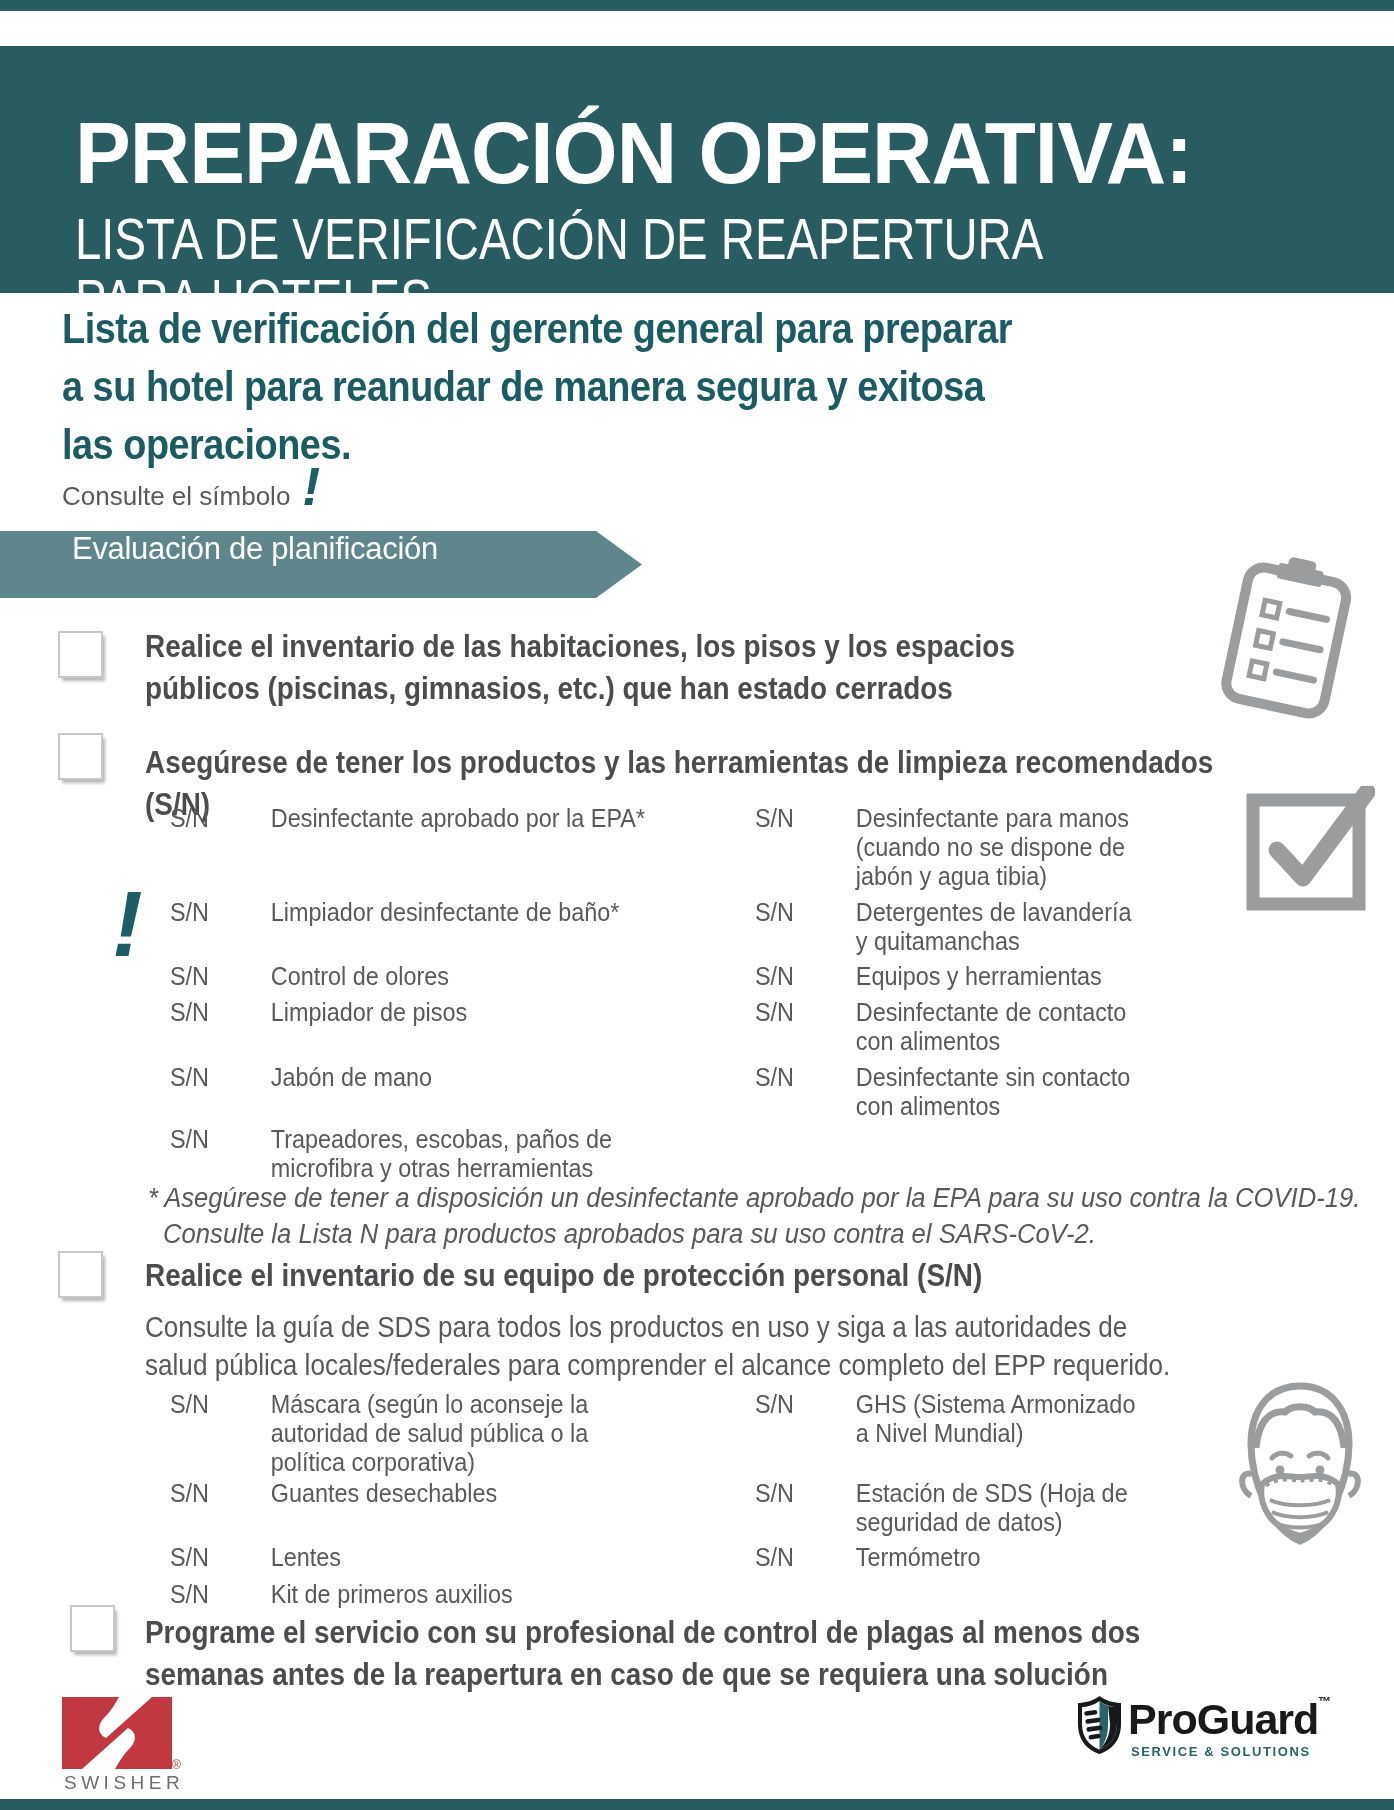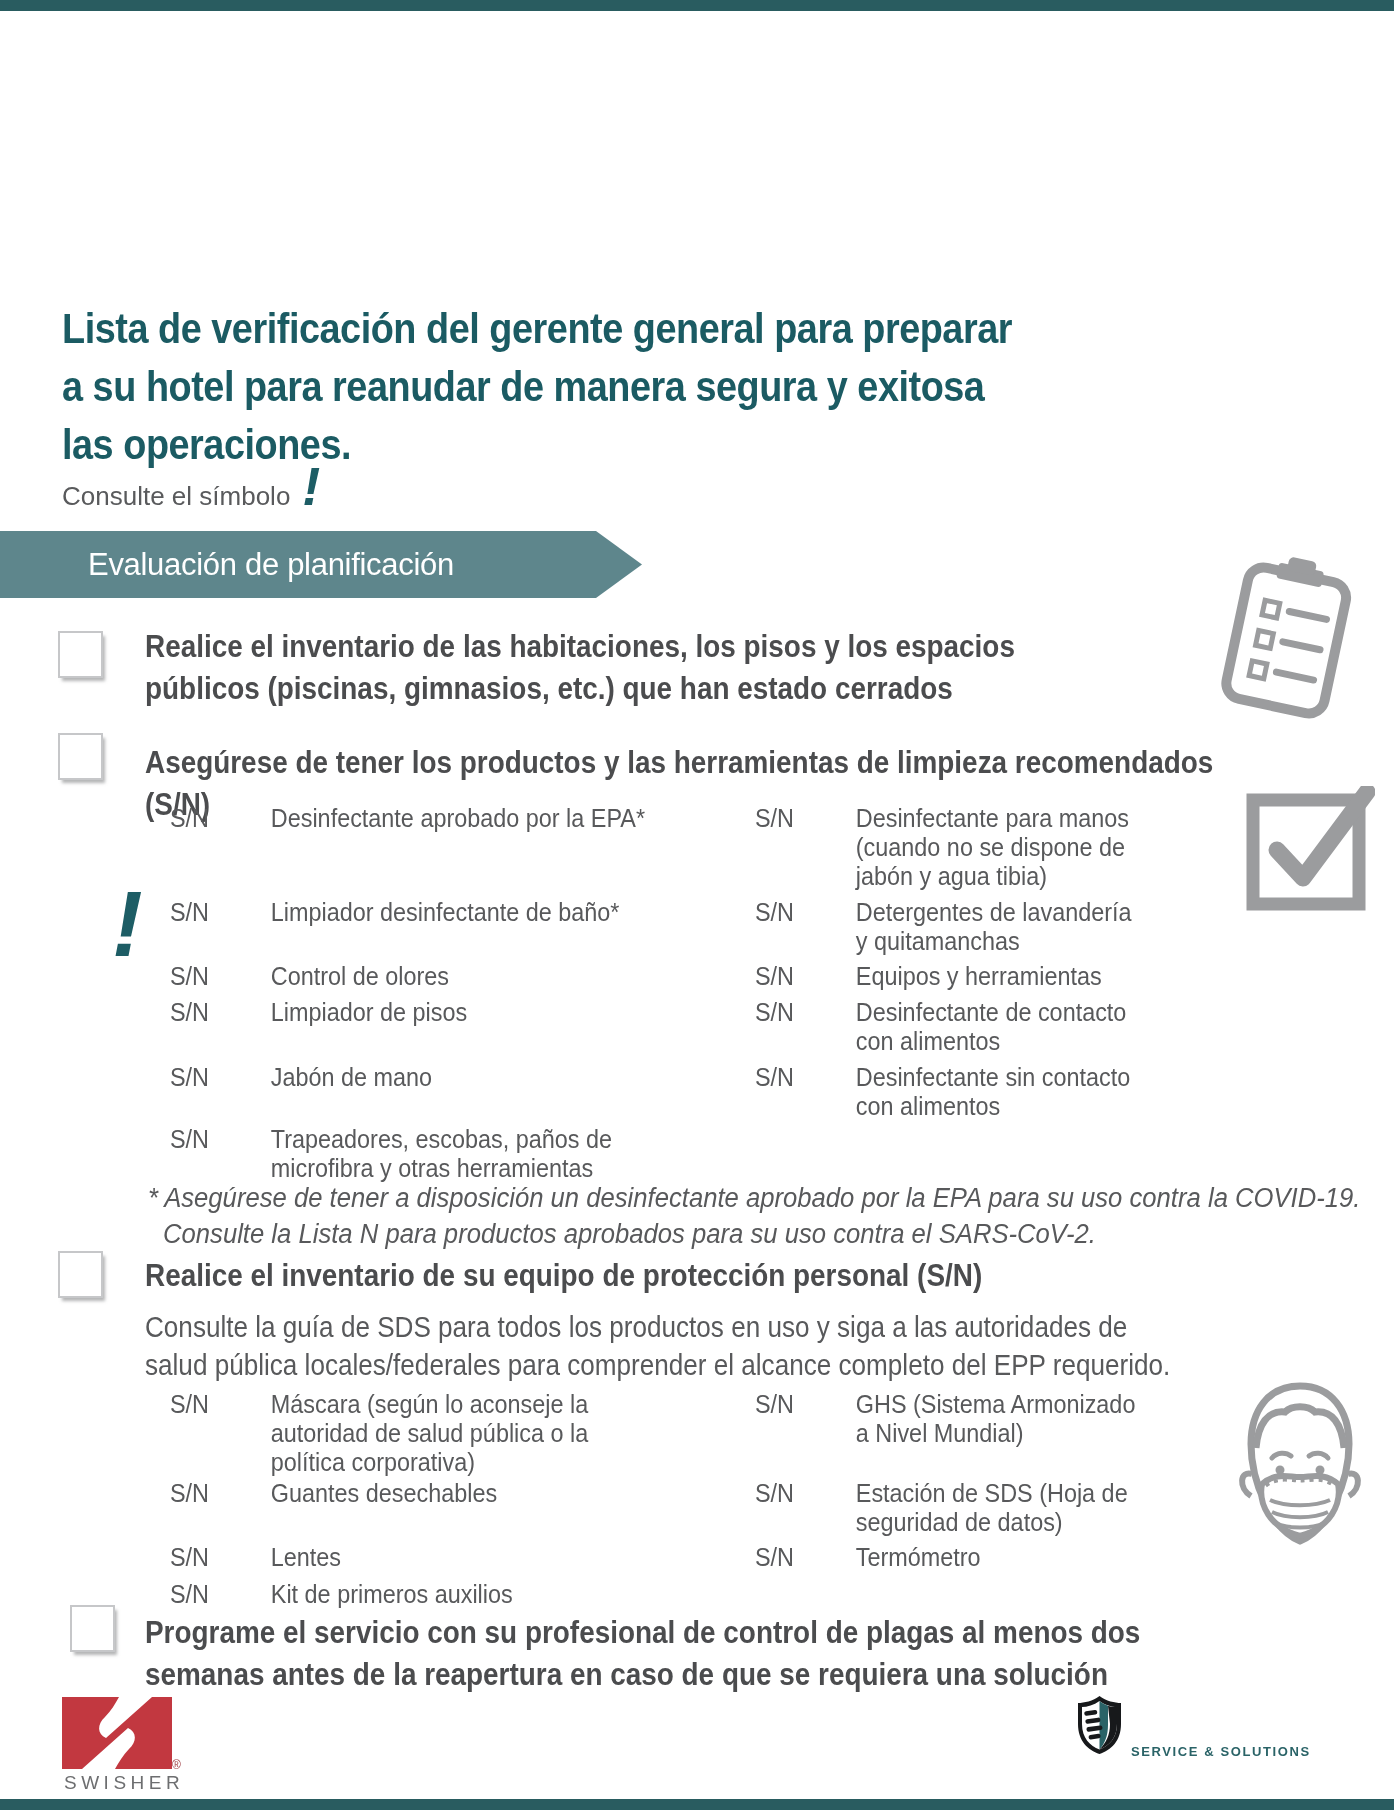--- a/index.html
+++ b/index.html
@@ -20,21 +20,21 @@
            white-space:nowrap;transform:scaleX(.83);transform-origin:0 0;}
   
   .intro-lead{position:absolute;left:62px;top:300px;font-size:42px;line-height:58px;font-weight:bold;
               color:#1b5b63;white-space:pre-line;transform:scaleX(.9);transform-origin:0 0;letter-spacing:-0.5px;}
   .intro-note{position:absolute;left:62px;top:455px;display:flex;align-items:baseline;
               font-size:26px;color:#595a5c;justify-content:center;}
   .bang-inline{font-size:54px;font-weight:bold;font-style:italic;color:#1d5d65;margin:0 26px 0 12px;
                letter-spacing:-2px;}
   
   .banner{position:absolute;left:0;top:531px;width:642px;height:67px;background:#5e868c;
-          clip-path:polygon(0 0,596px 0,642px 50%,596px 100%,0 100%);display:flex;align-items:center;padding-left:16px;}
+          clip-path:polygon(0 0,596px 0,642px 50%,596px 100%,0 100%);display:flex;}
   .banner-label{margin-left:72px;font-size:31px;color:#ffffff;letter-spacing:-0.3px;}
   
   .checkbox{position:absolute;width:41px;height:43px;background:#ffffff;border:2px solid #c6c7c9;
             box-shadow:3px 4px 3px -1px rgba(121,122,124,.55);}
   .item-text{position:absolute;left:145px;font-size:31px;font-weight:bold;color:#4b4c4e;line-height:42px;
              white-space:pre-line;transform:scaleX(.9);transform-origin:0 0;}
   .item-desc{position:absolute;left:145px;font-size:29px;color:#58595b;line-height:38px;
              white-space:pre-line;transform:scaleX(.9);transform-origin:0 0;}
   .bang-big{position:absolute;left:112px;top:872px;font-size:92px;font-weight:bold;font-style:italic;
             color:#1d5d65;letter-spacing:-3px;}
@@ -55,20 +55,25 @@
               letter-spacing:1.6px;}
   svg{display:block;}
 </style>
 </head>
 <body>
 
 <div class="page">
 
   <div class="edge-bar" style="top:0;"></div>
 
+  <div class="masthead">
+    <div class="mast-t1">PREPARACIÓN OPERATIVA:</div>
+    <div class="mast-t2">LISTA DE VERIFICACIÓN DE REAPERTURA</div>
+    <div class="mast-t3">PARA HOTELES</div>
+  </div>
 
   <div class="intro-lead">Lista de verificación del gerente general para preparar
 a su hotel para reanudar de manera segura y exitosa
 las operaciones.</div>
 
   <div class="intro-note">
     <span>Consulte el símbolo</span>
     <span class="bang-inline">!</span>
   </div>
 
@@ -238,17 +243,18 @@
       <path d="M23.5 6 C26 8 29 9.6 32 10.8 L32 30 C32 41 28.5 49 23.5 54.5 Z" fill="#2a6367"></path>
       <path d="M32 10.8 C35 12 38.5 12 41 12 L41 29 C41 43 33 51 23.5 54.5 C30 48 34 40 34 29 Z" fill="#17191b"></path>
       <g transform="rotate(-8 20 30)" fill="#17191b">
         <rect x="10" y="15" width="13" height="4.6" rx="2"></rect>
         <rect x="10" y="23" width="15" height="4.6" rx="2"></rect>
         <rect x="10" y="31" width="16" height="4.6" rx="2"></rect>
         <rect x="11" y="39" width="12" height="4.6" rx="2"></rect>
       </g>
     </svg>
   </div>
+  <div class="pg-name"><span>ProGuard</span><span class="pg-tm">™</span></div>
   <div class="pg-tagline">SERVICE &amp; SOLUTIONS</div>
 
   <div class="edge-bar" style="top:1799px;"></div>
 
 </div>
 
 </body></html>

